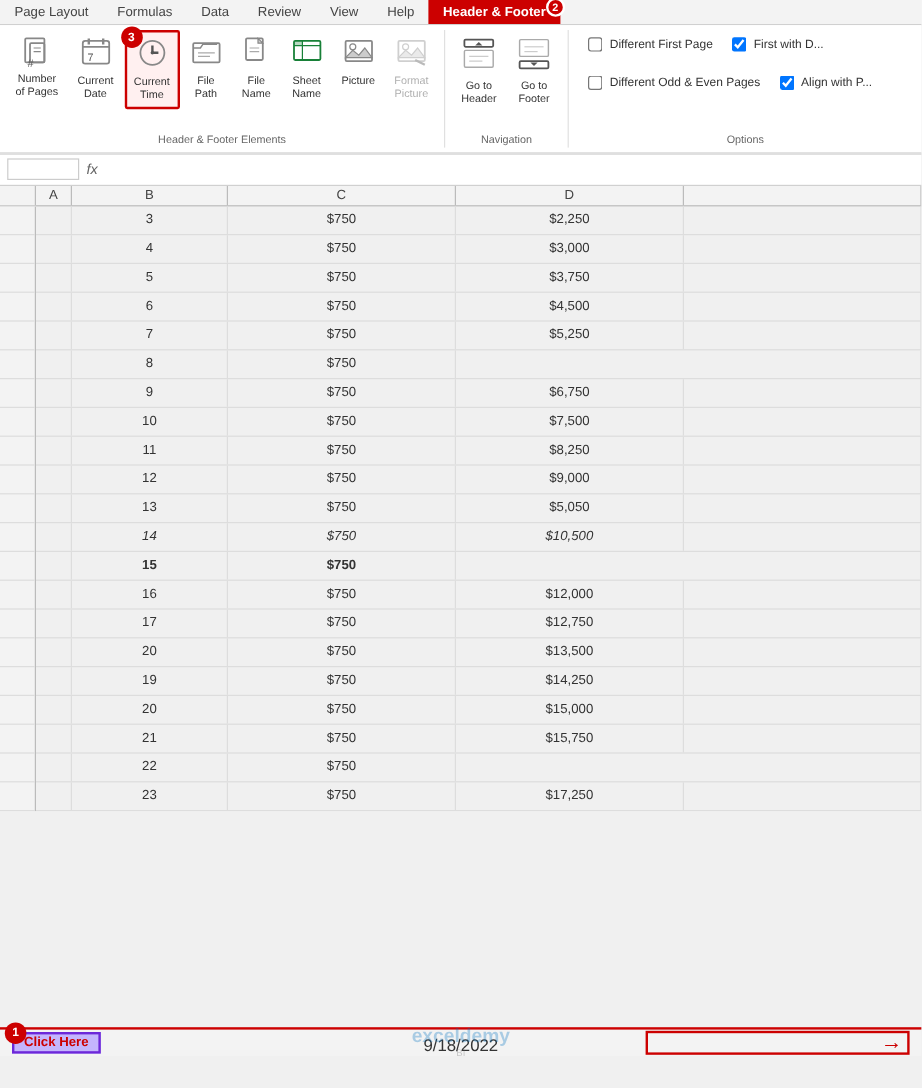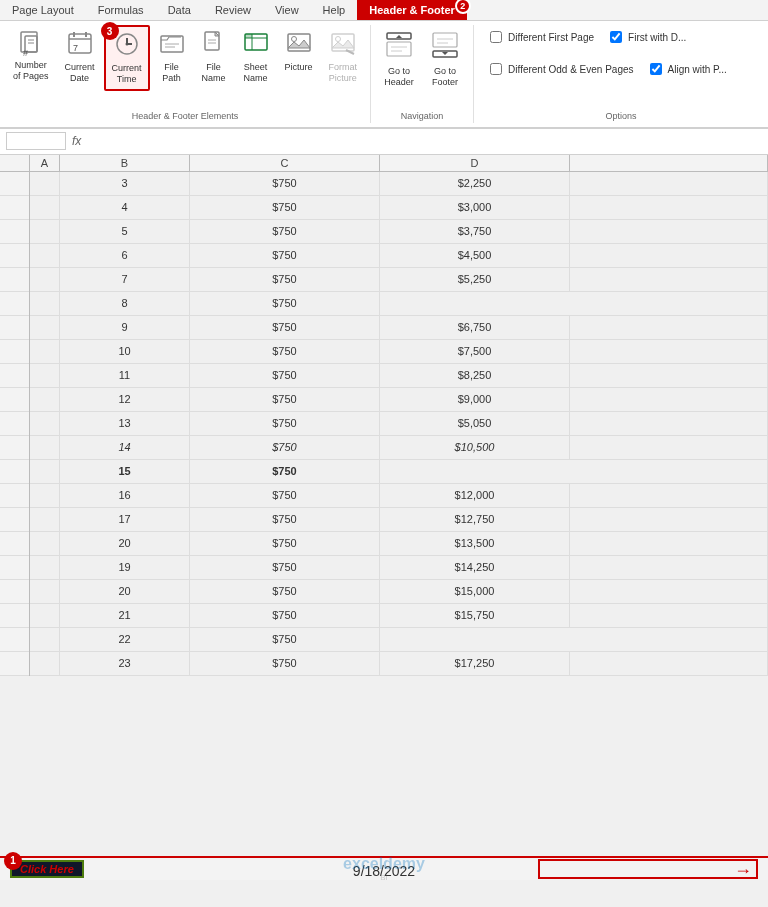--- a/index.html
+++ b/index.html
@@ -48,21 +48,21 @@
     .grid-row { display: flex; border-bottom: 1px solid #ddd; }
     .grid-cell { border-right: 1px solid #ddd; display: flex; align-items: center; font-size: 11px; color: #333; padding: 0 6px; }
     .grid-cell.col-a { width: 30px; min-width: 30px; justify-content: center; }
     .grid-cell.col-b { width: 130px; min-width: 130px; justify-content: center; }
     .grid-cell.col-c { width: 190px; min-width: 190px; justify-content: center; }
     .grid-cell.col-d { width: 190px; min-width: 190px; justify-content: center; }
     .grid-cell.col-e { flex: 1; }
 
     
     .status-bar { display: flex; align-items: center; background: #f3f3f3; border-top: 2px solid #c00; height: 24px; padding: 0 10px; position: relative; }
-    .status-clickhere { border: 2px solid #4d7c0f; color: #c00; font-weight: bold; font-size: 11px; padding: 1px 8px; margin-right: 10px; cursor: pointer; background: #0f172a; font-style: italic; }
+    .status-clickhere { border: 2px solid #6d28d9; color: #c00; font-weight: bold; font-size: 11px; padding: 1px 8px; margin-right: 10px; cursor: pointer; background: #c4b5fd; }
     .status-watermark { position: absolute; left: 50%; transform: translateX(-50%); display: flex; flex-direction: column; align-items: center; opacity: 0.3; }
     .status-watermark-logo { font-size: 16px; font-weight: bold; color: #0070c0; }
     .status-watermark-tagline { font-size: 8px; color: #666; }
     .status-date { position: absolute; left: 50%; transform: translateX(-50%); font-size: 14px; color: #333; top: 5px; }
     .status-arrow { margin-left: auto; display: flex; align-items: center; }
     .arrow-box { border: 2px solid #c00; width: 220px; height: 20px; display: flex; align-items: center; justify-content: flex-end; padding-right: 4px; }
     .arrow-icon { font-size: 18px; color: #c00; }
   </style>
 </head>
 <body>

